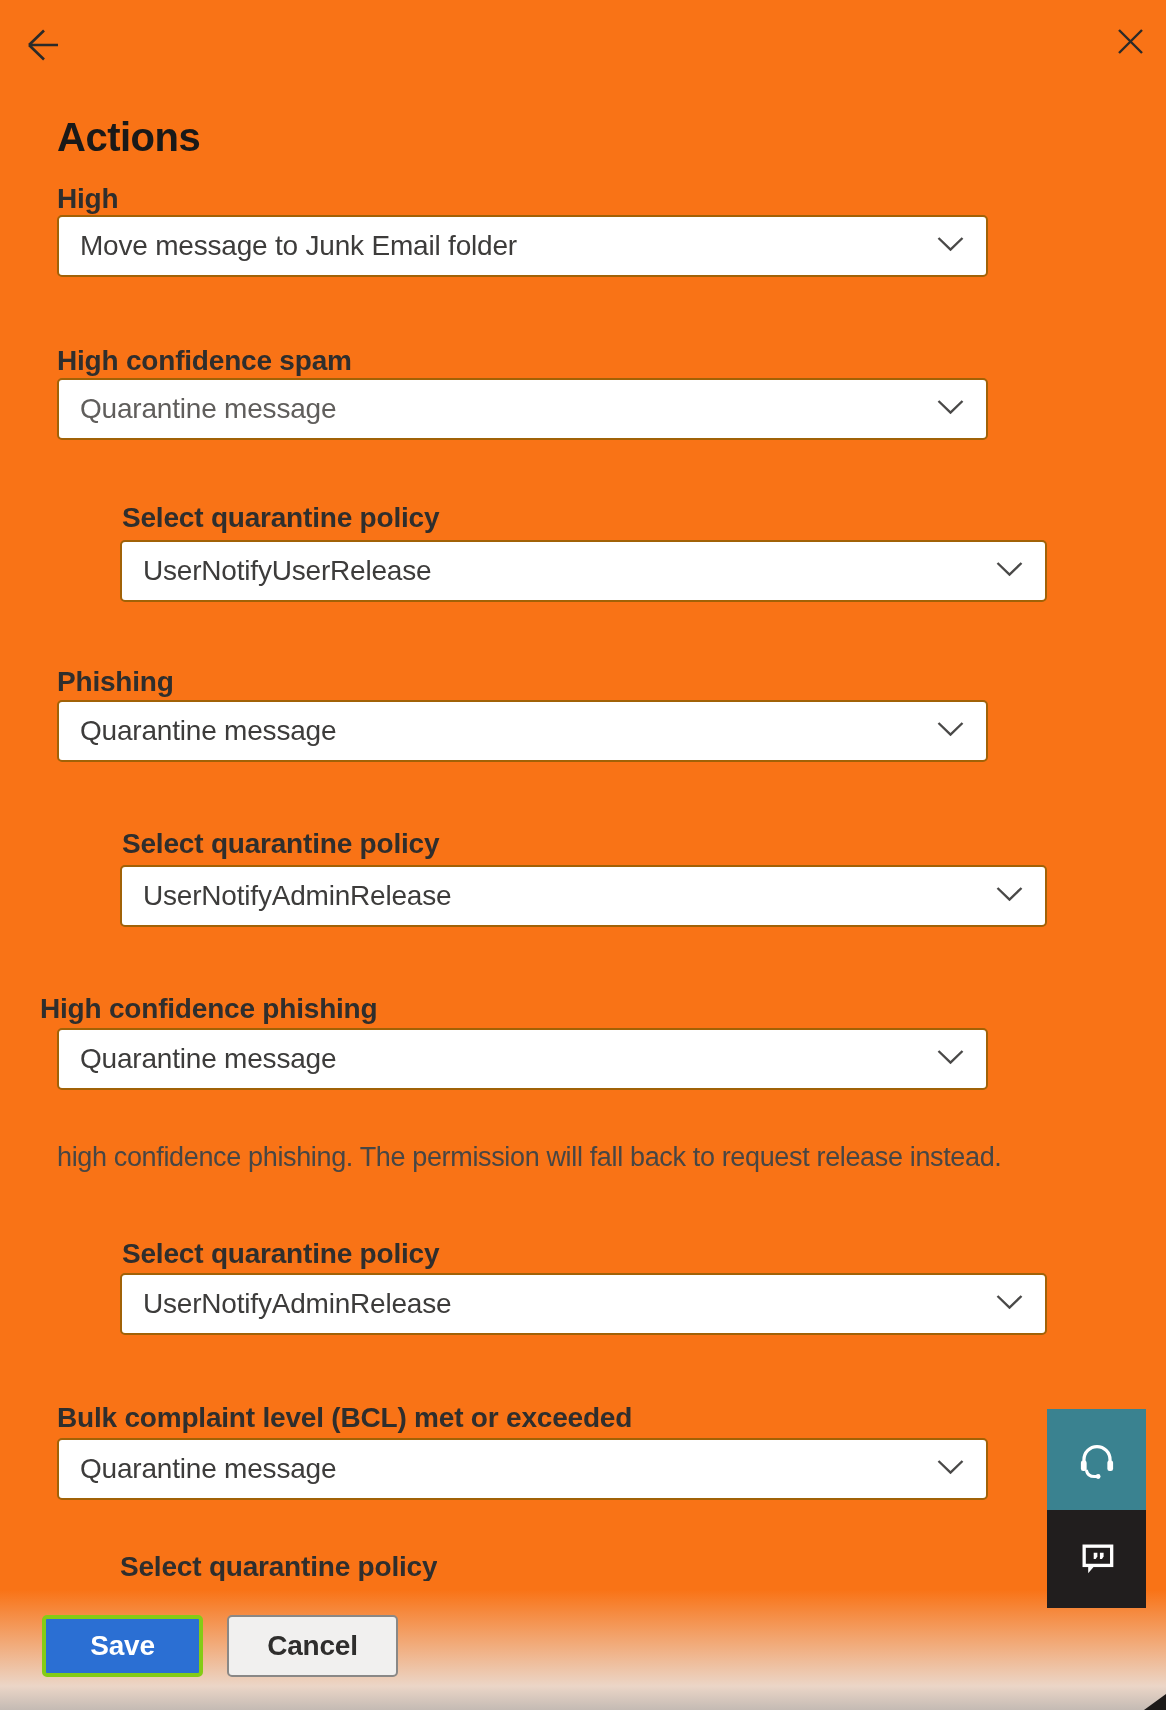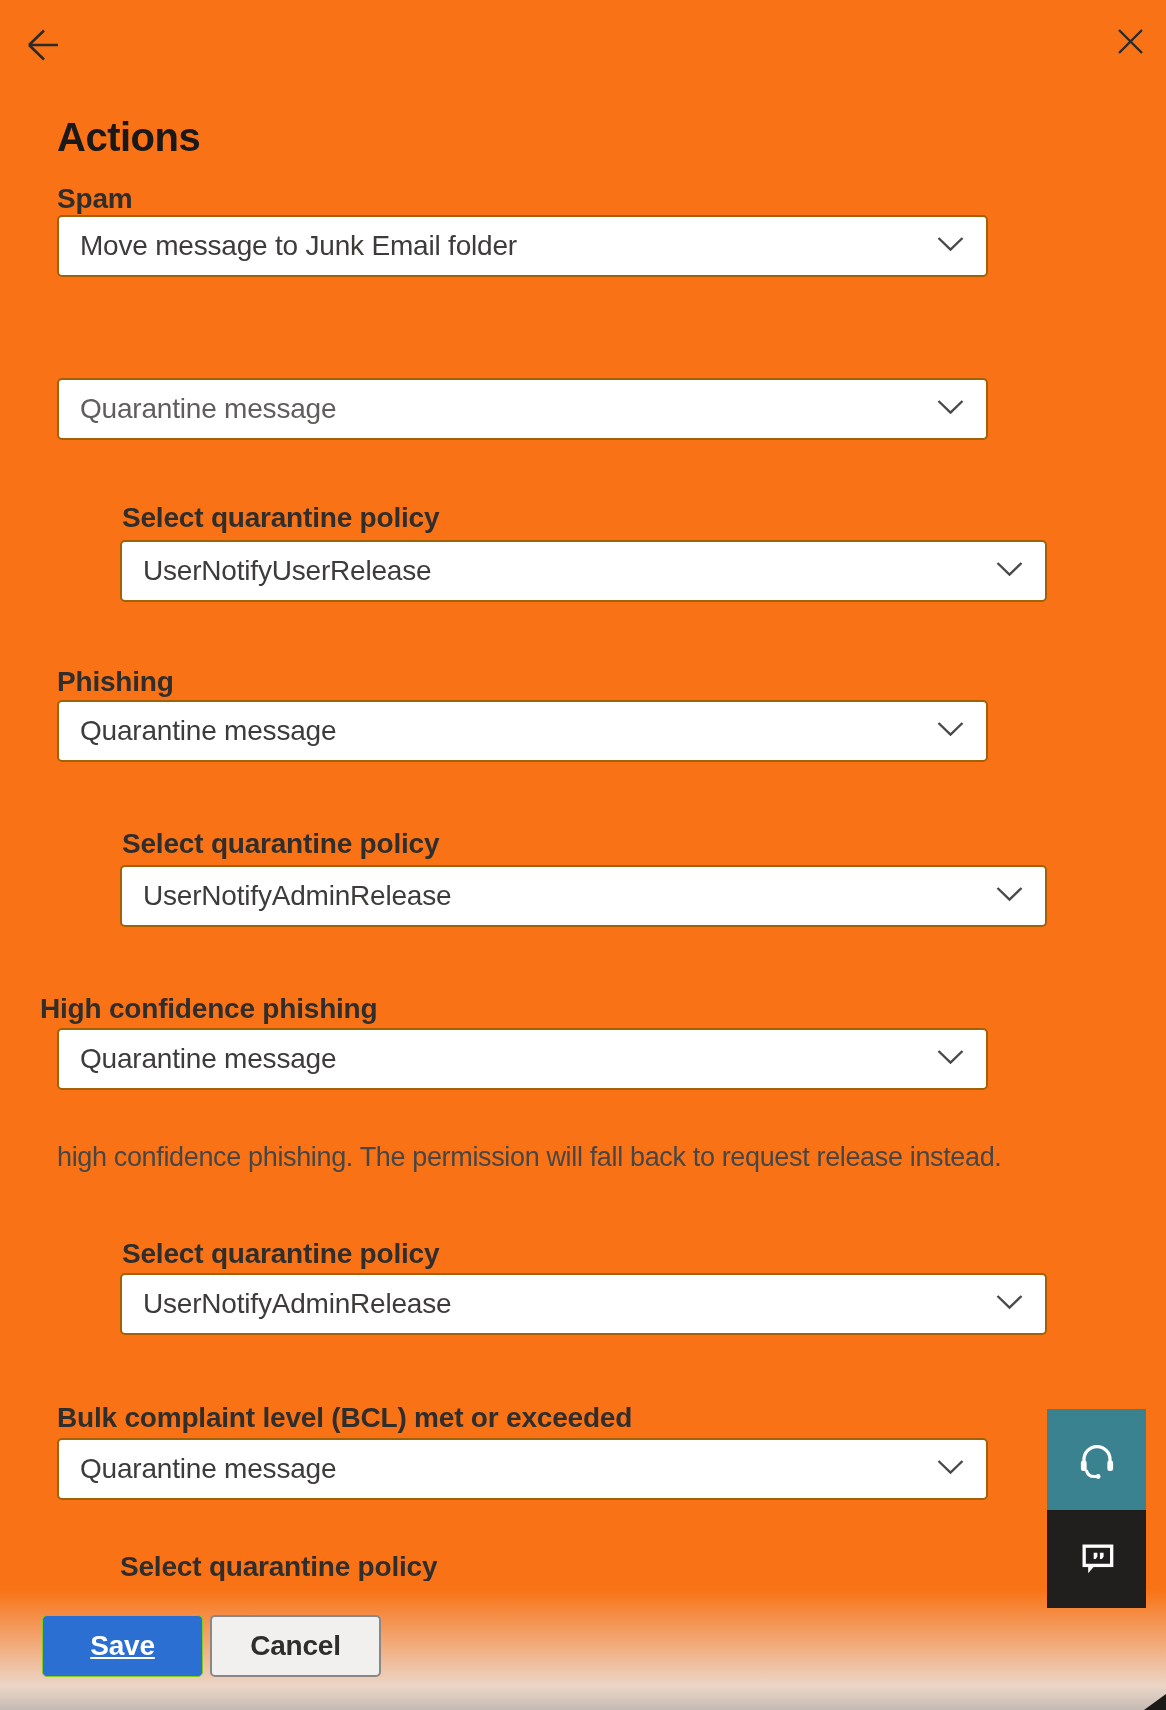--- a/index.html
+++ b/index.html
@@ -44,22 +44,22 @@
   .clip-wrap{
     position:absolute;left:120px;top:1551px;height:30px;overflow:hidden;
   }
   .clip-wrap .sec-label{position:static;}
   .btn{
     position:absolute;top:1615px;height:62px;box-sizing:border-box;
     border-radius:5px;font-size:28px;font-weight:600;cursor:pointer;
     display:flex;align-items:center;justify-content:center;z-index:6;
     font-family:inherit;letter-spacing:-0.2px;
   }
-  .btn-save{left:42px;width:161px;background:#2b6fd3;border:1px solid #84cc16;color:#ffffff;text-decoration:underline;}
-  .btn-cancel{left:210px;width:171px;background:#f1f0ef;border:2px solid #8a8886;color:#2f2e2d;}
+  .btn-save{left:42px;width:161px;background:#2b6fd3;border:4px solid #84cc16;color:#ffffff;}
+  .btn-cancel{left:227px;width:171px;background:#f1f0ef;border:2px solid #8a8886;color:#2f2e2d;}
   .side-widget{
     position:absolute;left:1047px;width:99px;border:none;cursor:pointer;
     display:flex;align-items:center;justify-content:center;z-index:6;padding:0;
   }
   .widget-support{top:1409px;height:101px;background:#3a8290;}
   .widget-feedback{top:1510px;height:98px;background:#211e1e;}
   .bottom-fade{
     position:absolute;left:0;top:1590px;width:1166px;height:120px;z-index:4;
     background:linear-gradient(180deg, rgba(255,255,255,0) 0%,
       rgba(233,231,230,0.85) 80%, rgba(193,190,188,0.95) 100%);
@@ -86,30 +86,31 @@
   <button class="icon-btn" style="left:1112px;top:23px;width:36px;height:36px;">
     <span style="display:flex;">
       <svg width="27" height="27" viewBox="0 0 27 27" fill="none">
         <path d="M2 2 L25 25 M25 2 L2 25" stroke="#2b2a29" stroke-width="2.4"></path>
       </svg>
     </span>
   </button>
 
   <h1 class="page-title">Actions</h1>
 
-  <div class="sec-label" style="left:57px;top:183px;">Spam</div>
+  <div class="sec-label" style="left:57px;top:183px;">High</div>
   <div class="field main" style="top:215px;">
     <span class="value">Move message to Junk Email folder</span>
     <span class="chevron">
       <svg width="27" height="15" viewBox="0 0 27 15" fill="none">
         <path d="M1.5 1.5 L13.5 13 L25.5 1.5" stroke="#4a4948" stroke-width="2.4" fill="none"></path>
       </svg>
     </span>
   </div>
 
+  <div class="sec-label" style="left:57px;top:345px;">High confidence spam</div>
   <div class="field main muted" style="top:378px;">
     <span class="value">Quarantine message</span>
     <span class="chevron">
       <svg width="27" height="15" viewBox="0 0 27 15" fill="none">
         <path d="M1.5 1.5 L13.5 13 L25.5 1.5" stroke="#4a4948" stroke-width="2.4" fill="none"></path>
       </svg>
     </span>
   </div>
 
   <div class="sec-label" style="left:122px;top:502px;">Select quarantine policy</div>

